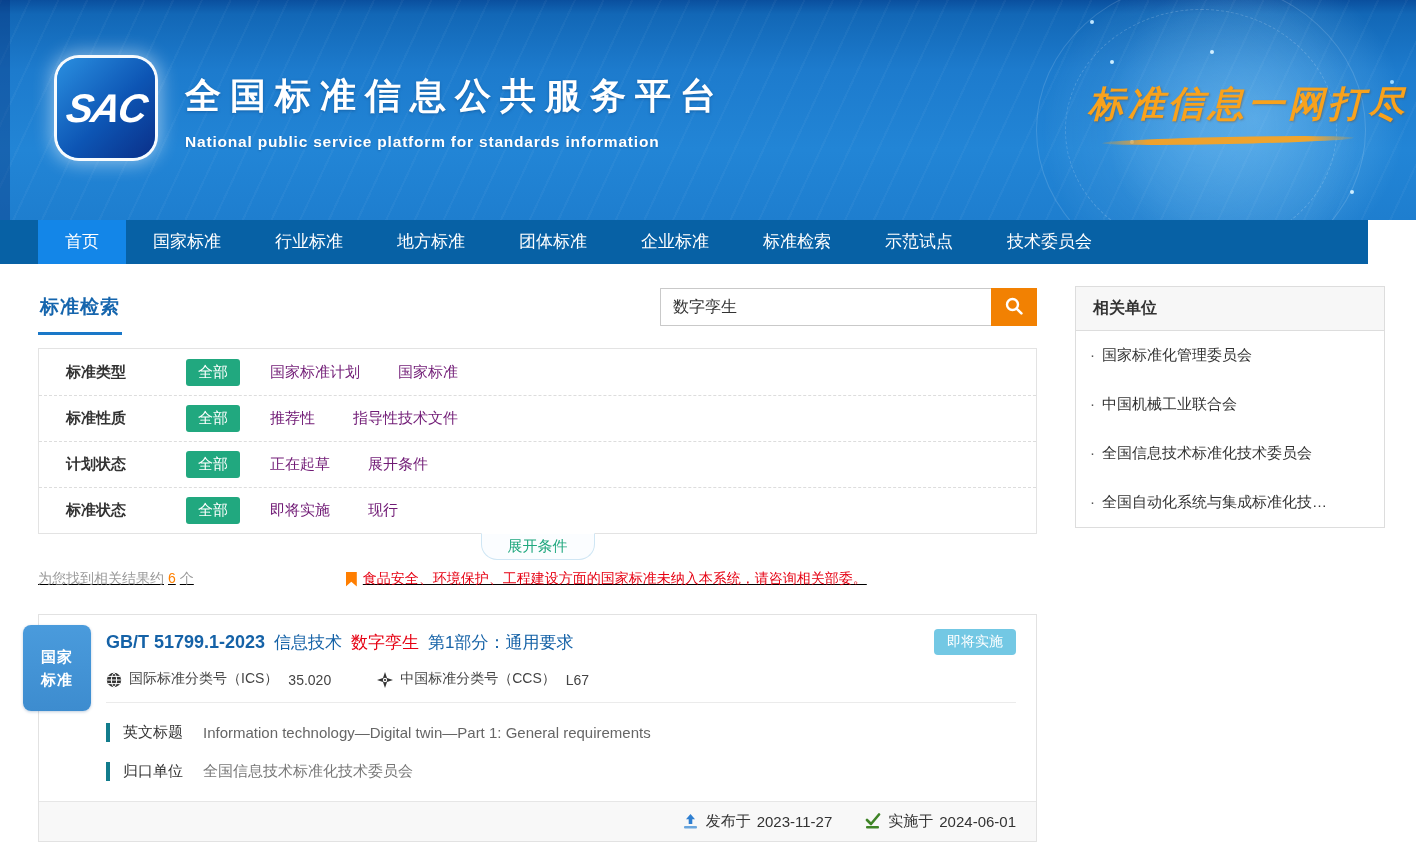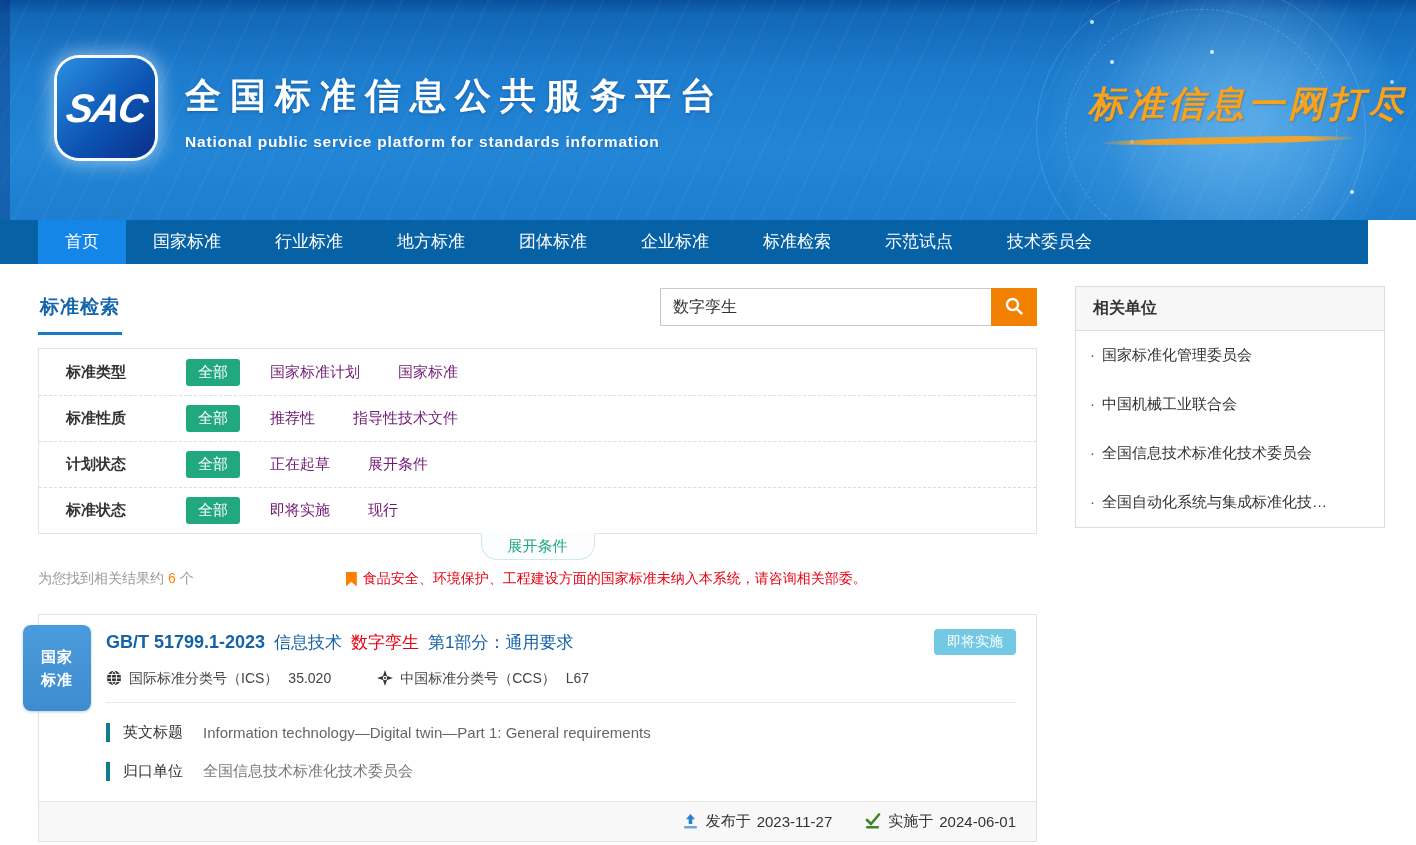--- a/index.html
+++ b/index.html
@@ -78,21 +78,21 @@
   .filter-label { width:92px; font-size:15px; font-weight:bold; color:#333; }
   .filter-all { background:#21a87f; color:#fff; font-size:15px; padding:4px 12px;
     border-radius:3px; margin:0 30px 0 28px; cursor:pointer;text-align:right; }
   .filter-opt { font-size:15px; color:#701a75; margin-right:38px; cursor:pointer; }
   
   .expand-wrap { text-align:center; height:30px; }
   .expand-tab { display:inline-block; width:114px; height:27px; line-height:24px; margin-top:-1px;
     background:#fbfdff; border:1px solid #cfe6f4; border-top:1px solid #fff;
     border-radius:0 0 16px 16px; color:#21a87f; font-size:15px; cursor:pointer; }
   
-  .result-line { display:flex; align-items:center; margin-top:6px; }
+  .result-line { display:flex; align-items:center; margin-top:6px;text-decoration:underline; }
   .result-summary { color:#9a9a9a; font-size:14px; }
   .result-summary .count { color:#ff8000; margin:0 4px; }
   .notice { display:flex; align-items:center; margin-left:152px; }
   .bookmark-icon { width:11px; height:15px; background:#ff7e00; margin-right:6px;
     clip-path:polygon(0 0,100% 0,100% 100%,50% 68%,0 100%); }
   .notice-text { color:#e60012; font-size:14px; }
   
   .result-card { position:relative; border:1px solid #e2e2e2; margin-top:26px;
     padding:14px 20px 0 67px; background:#fff; }
   .card-badge { position:absolute; left:-16px; top:10px; width:68px; height:86px;
@@ -100,21 +100,21 @@
     font-size:15px; font-weight:bold; display:flex; flex-direction:column;
     align-items:center; justify-content:center; line-height:23px; letter-spacing:1px;
     box-shadow:0 1px 3px rgba(0,60,120,.25); }
   .card-title-row { display:flex; align-items:center; }
   .card-code { color:#1562a7; font-size:18px; font-weight:bold; cursor:pointer; }
   .card-title-part { color:#1562a7; font-size:17px; margin-left:9px; cursor:pointer; }
   .card-title-hl { color:#e60012; font-size:17px; margin-left:9px; cursor:pointer; }
   .status-badge { margin-left:auto; background:#73c8e4; color:#fff; font-size:14px;
     padding:4px 13px; border-radius:4px; }
   .card-meta-row { display:flex; align-items:center; margin-top:15px; color:#444; font-size:14px; }
-  .meta-item { display:flex; align-items:flex-start; margin-right:46px; }
+  .meta-item { display:flex; align-items:flex-end; margin-right:46px; }
   .meta-item svg { margin-right:7px; }
   .meta-value { margin-left:10px; }
   .card-divider { border-bottom:1px solid #ebebeb; margin-top:14px; }
   .detail-row { display:flex; align-items:center; margin-top:20px; }
   .teal-bar { width:4px; height:19px; background:#127c8c; margin-right:13px; }
   .detail-label { font-size:15px; color:#333; }
   .detail-value { font-size:15px; color:#777; margin-left:20px; }
   .detail-value.en { color:#666; }
   .card-footer { margin-top:20px; margin-left:-67px; margin-right:-20px; height:40px;
     background:#f8f8f8; border-top:1px solid #e6e6e6; display:flex; align-items:center;

